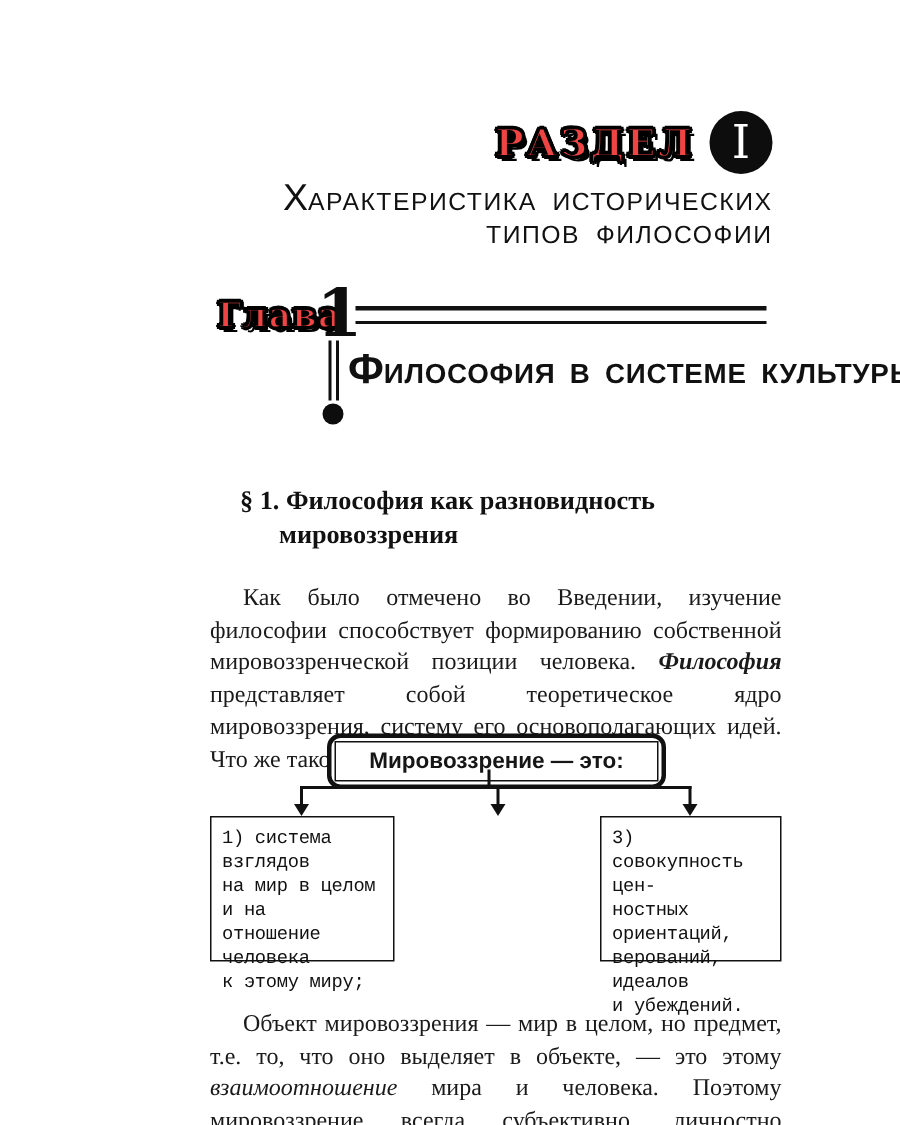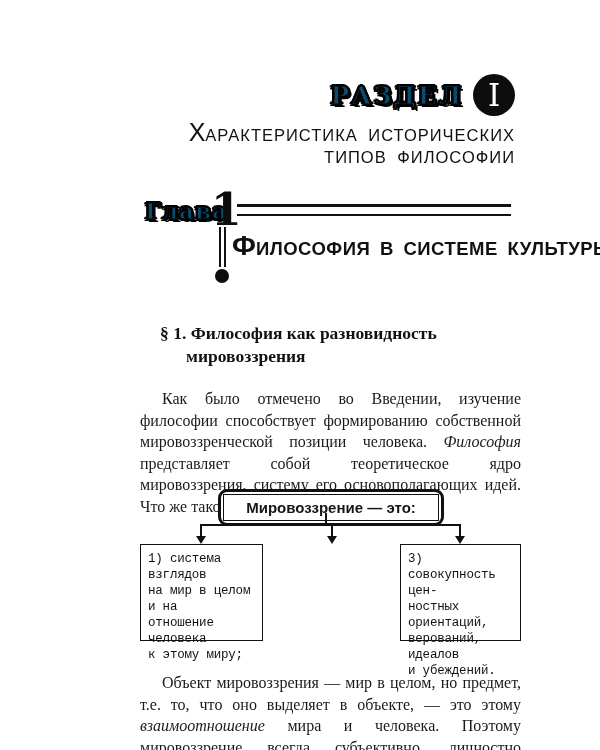--- a/index.html
+++ b/index.html
@@ -14,21 +14,21 @@
 
   
   .section-header{
     position:absolute; top:74px; right:85px;
     display:flex; flex-direction:column; align-items:flex-end;
   }
   .section-label-row{display:flex; align-items:center; gap:10px; margin-bottom:4px;}
   .outlined{
     font-family:"DejaVu Serif", serif;
     font-weight:bold;
-    color:#0c4a6e;
+    color:#ef4444;
     -webkit-text-stroke:1.2px #000;
     text-shadow:
       -1.5px -1.5px 0 #000, 1.5px -1.5px 0 #000,
       -1.5px  1.5px 0 #000, 1.5px  1.5px 0 #000,
       -2px 0 0 #000, 2px 0 0 #000, 0 -2px 0 #000, 0 2px 0 #000,
       3px 3px 0 #000;
   }
   .section-label{font-size:25px; letter-spacing:2px; line-height:1;}
   .section-circle{
     width:42px;height:42px;border-radius:50%;
@@ -79,21 +79,21 @@
   .para-heading .line2{display:block; margin-left:26px;}
 
   
   .body-par{
     position:absolute; left:140px; width:381px;
     font-size:16px; line-height:21.5px; text-align:justify;
     text-indent:22px; color:#1a1a1a;
   }
   .intro-par{top:372px;}
   .outro-par{top:656px;}
-  .bold-italic{font-weight:normal; font-style:italic;}
+  .bold-italic{font-weight:bold; font-style:italic;}
   .italic{font-style:italic;}
 
   
   .diagram{position:absolute; left:140px; top:475px; width:381px; height:170px;}
   .root-box{
     position:absolute; left:78px; top:0; width:216px; height:27px;
     border:3.5px solid #111; border-radius:9px; padding:2px;
     background:#fff;
     margin-top:14px;
   }

